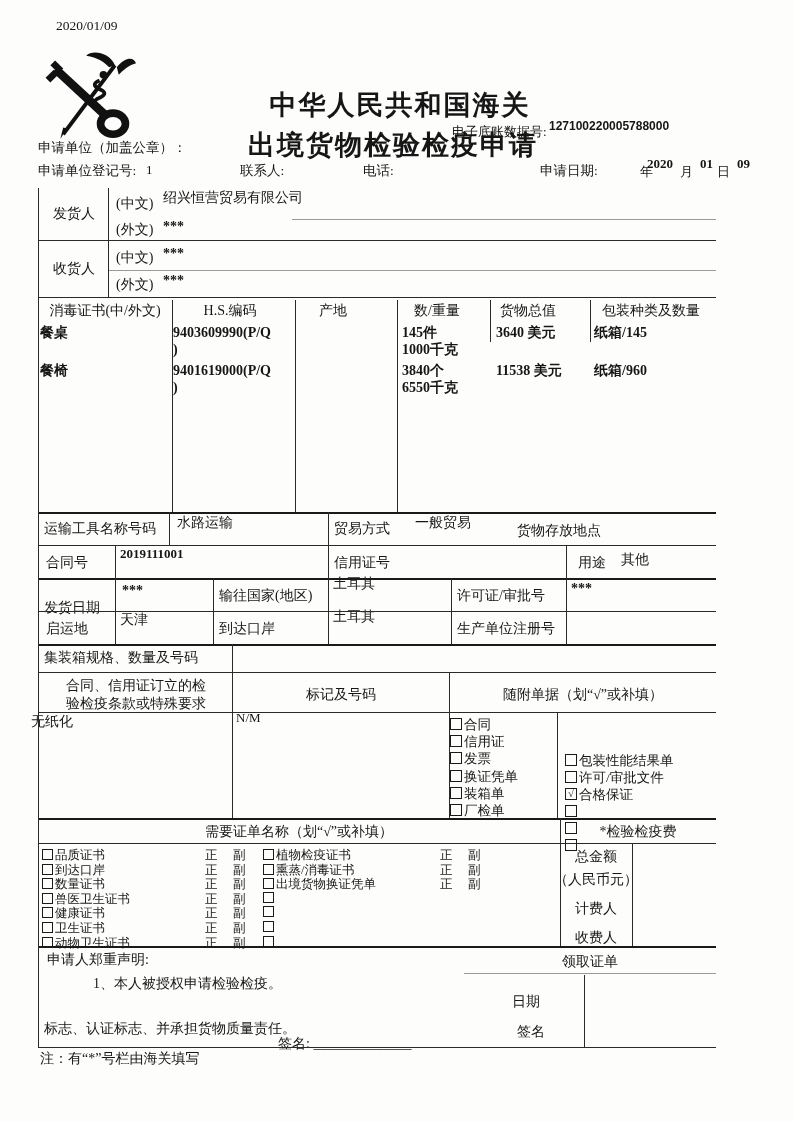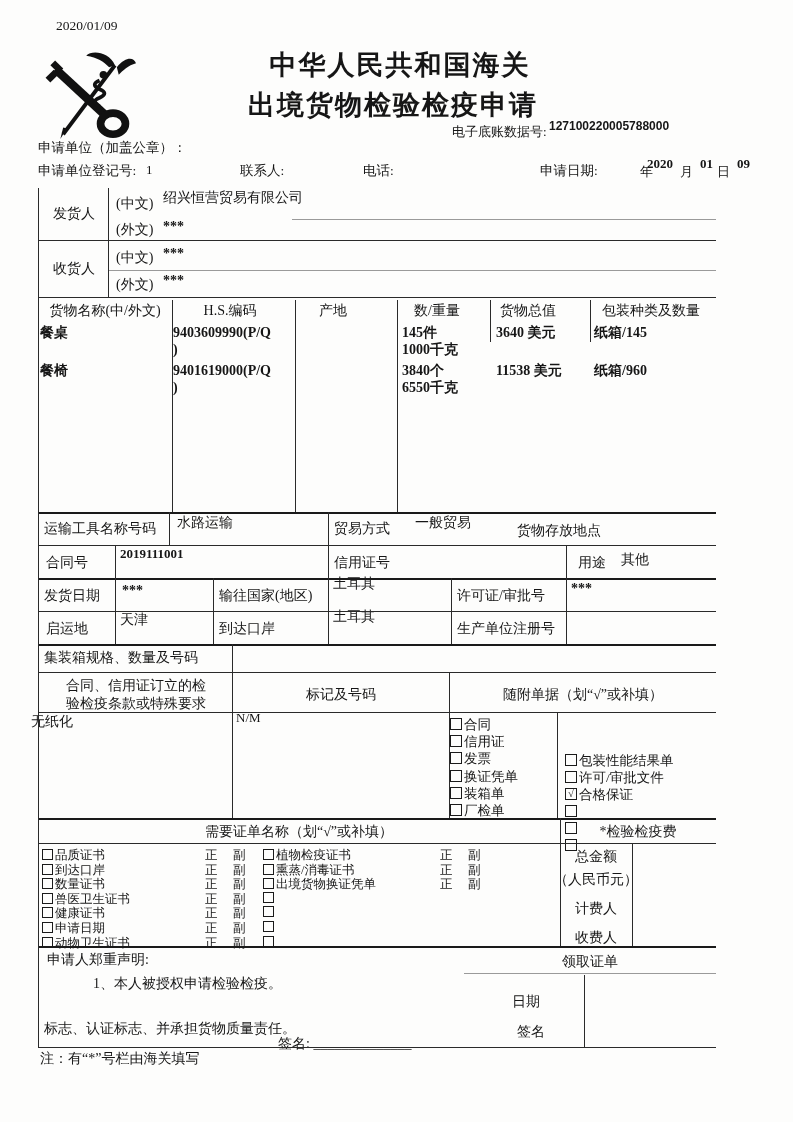--- a/index.html
+++ b/index.html
@@ -1,21 +1,21 @@
 <!DOCTYPE html>
 <html><head>
 <meta charset="utf-8">
 <style>
   html,body{margin:0;padding:0;background:#e8e8e8;}
   #page{position:relative;width:793px;height:1122px;background:#fdfdfc;margin:0 auto;overflow:hidden;
         font-family:"Liberation Serif","DejaVu Serif",serif;color:#161616;}
   .t{position:absolute;white-space:nowrap;font-size:14px;line-height:1.15;}
   .c{transform:translateX(-50%);}
   .b{font-weight:bold;}
-  .title{font-family:"Liberation Sans","DejaVu Sans",sans-serif;font-weight:bold;font-size:27px;letter-spacing:2px;}
+  .title{font-family:"Liberation Sans","DejaVu Sans",sans-serif;font-weight:bold;font-size:27px;letter-spacing:2px;margin-top:40px;}
   .hl{position:absolute;height:1px;background:#2a2a2a;}
   .hl2{position:absolute;height:2px;background:#1a1a1a;}
   .hlt{position:absolute;height:1px;background:#9a9a9a;}
   .vl{position:absolute;width:1px;background:#2a2a2a;}
   .cbx{display:inline-block;box-sizing:border-box;width:12px;height:12px;border:1.3px solid #1a1a1a;
        font-size:10px;line-height:10px;text-align:center;vertical-align:-1px;margin-right:2px;overflow:hidden;}
   .drow{height:17.2px;font-size:13.5px;white-space:nowrap;}
   .crow{position:relative;height:14.6px;font-size:12.5px;white-space:nowrap;}
   .crow .cbx{width:11px;height:11px;line-height:9px;}
   .z{position:absolute;top:0;}
@@ -73,21 +73,21 @@
   <div class="t" style="left:163px;top:190px">绍兴恒营贸易有限公司</div>
   <div class="t" style="left:116px;top:222px">(外文)</div>
   <div class="t b" style="left:163px;top:219px">***</div>
 
   <div class="t" style="left:53px;top:261px">收货人</div>
   <div class="t" style="left:116px;top:250px">(中文)</div>
   <div class="t b" style="left:163px;top:246px">***</div>
   <div class="t" style="left:116px;top:277px">(外文)</div>
   <div class="t b" style="left:163px;top:273px">***</div>
 
-  <div class="t c" style="left:105px;top:303px">货物名称(中/外文)</div>
+  <div class="t c" style="left:105px;top:303px">消毒证书(中/外文)</div>
   <div class="t c" style="left:230px;top:303px">H.S.编码</div>
   <div class="t c" style="left:333px;top:303px">产地</div>
   <div class="t c" style="left:437px;top:303px">数/重量</div>
   <div class="t c" style="left:528px;top:303px">货物总值</div>
   <div class="t c" style="left:651px;top:303px">包装种类及数量</div>
 
   <div class="t b" style="left:40px;top:325px">餐桌</div>
   <div class="t b" style="left:173px;top:325px">9403609990(P/Q</div>
   <div class="t b" style="left:173px;top:342px">)</div>
   <div class="t b" style="left:402px;top:325px">145件</div>
@@ -108,21 +108,21 @@
   <div class="t" style="left:334px;top:521px">贸易方式</div>
   <div class="t" style="left:415px;top:515px">一般贸易</div>
   <div class="t" style="left:517px;top:523px">货物存放地点</div>
 
   <div class="t" style="left:46px;top:555px">合同号</div>
   <div class="t b" style="left:120px;top:547px;font-family:Liberation Serif, serif;font-size:13px">2019111001</div>
   <div class="t" style="left:334px;top:555px">信用证号</div>
   <div class="t" style="left:578px;top:555px">用途</div>
   <div class="t" style="left:621px;top:552px">其他</div>
 
-  <div class="t" style="left:44px;top:588px">发货日期</div>
+  <div class="t" style="left:44px;top:600px">发货日期</div>
   <div class="t b" style="left:122px;top:583px">***</div>
   <div class="t" style="left:219px;top:588px">输往国家(地区)</div>
   <div class="t" style="left:333px;top:576px">土耳其</div>
   <div class="t" style="left:457px;top:588px">许可证/审批号</div>
   <div class="t b" style="left:571px;top:581px">***</div>
 
   <div class="t" style="left:46px;top:621px">启运地</div>
   <div class="t" style="left:120px;top:612px">天津</div>
   <div class="t" style="left:219px;top:621px">到达口岸</div>
   <div class="t" style="left:333px;top:609px">土耳其</div>
@@ -157,21 +157,21 @@
 
   <div class="t c" style="left:299px;top:824px">需要证单名称（划“√”或补填）</div>
   <div class="t c" style="left:638px;top:824px">*检验检疫费</div>
 
   <div style="position:absolute;left:42px;top:847px;width:250px">
     <div class="crow"><span class="cbx"></span><span>品质证书</span><span class="z" style="left:163px">正</span><span class="z" style="left:191px">副</span></div>
     <div class="crow"><span class="cbx"></span><span>到达口岸</span><span class="z" style="left:163px">正</span><span class="z" style="left:191px">副</span></div>
     <div class="crow"><span class="cbx"></span><span>数量证书</span><span class="z" style="left:163px">正</span><span class="z" style="left:191px">副</span></div>
     <div class="crow"><span class="cbx"></span><span>兽医卫生证书</span><span class="z" style="left:163px">正</span><span class="z" style="left:191px">副</span></div>
     <div class="crow"><span class="cbx"></span><span>健康证书</span><span class="z" style="left:163px">正</span><span class="z" style="left:191px">副</span></div>
-    <div class="crow"><span class="cbx"></span><span>申请日期</span><span class="z" style="left:163px">正</span><span class="z" style="left:191px">副</span></div>
+    <div class="crow"><span class="cbx"></span><span>卫生证书</span><span class="z" style="left:163px">正</span><span class="z" style="left:191px">副</span></div>
     <div class="crow"><span class="cbx"></span><span>动物卫生证书</span><span class="z" style="left:163px">正</span><span class="z" style="left:191px">副</span></div>
   </div>
 
   <div style="position:absolute;left:263px;top:847px;width:250px">
     <div class="crow"><span class="cbx"></span><span>植物检疫证书</span><span class="z" style="left:177px">正</span><span class="z" style="left:205px">副</span></div>
     <div class="crow"><span class="cbx"></span><span>熏蒸/消毒证书</span><span class="z" style="left:177px">正</span><span class="z" style="left:205px">副</span></div>
     <div class="crow"><span class="cbx"></span><span>出境货物换证凭单</span><span class="z" style="left:177px">正</span><span class="z" style="left:205px">副</span></div>
     <div class="crow"><span class="cbx"></span><span></span></div>
     <div class="crow"><span class="cbx"></span><span></span></div>
     <div class="crow"><span class="cbx"></span><span></span></div>

